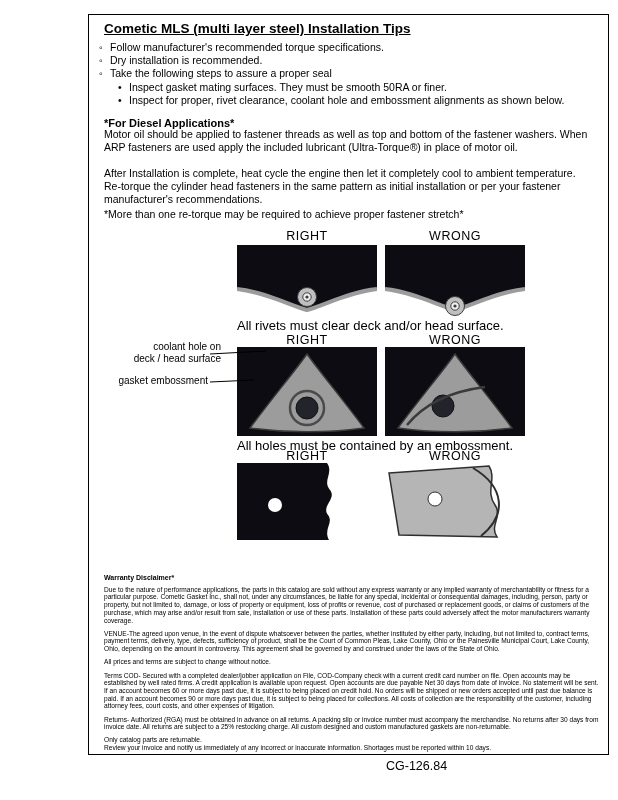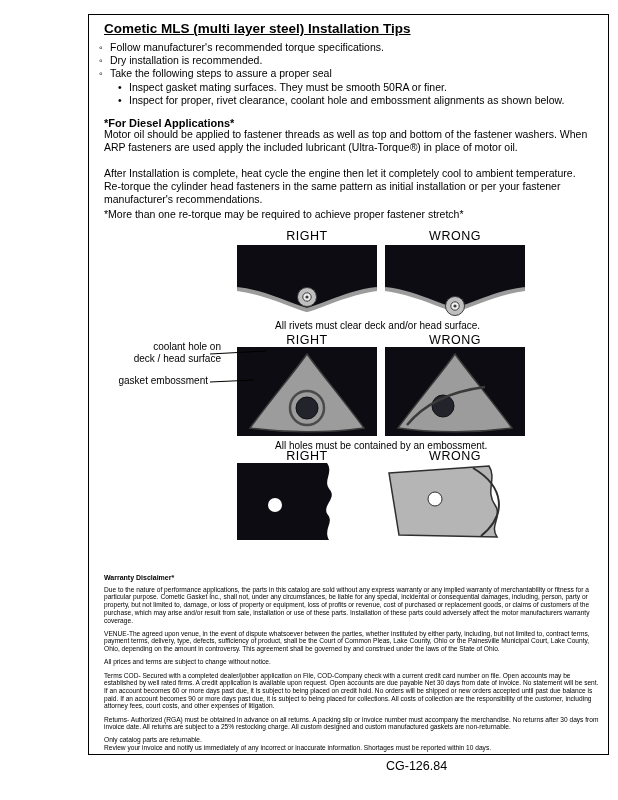--- a/index.html
+++ b/index.html
@@ -18,21 +18,21 @@
   .b::before { content:"◦"; position:absolute; left:0; top:0; }
   .b.sub { margin-left:19px; }
   .b.sub::before { content:"•"; }
   .h-diesel { left:104px; top:117px; font-size:11px; font-weight:bold; }
   .para { font-size:10.5px; line-height:13.2px; }
   .p1 { left:104px; top:128px; width:492px; }
   .p2 { left:104px; top:167px; width:480px; }
   .note { left:104px; top:208px; font-size:10.5px; }
   .fig-label { width:140px; text-align:center; font-size:12.5px; letter-spacing:0.5px; }
   .lcol { left:237px; } .rcol { left:385px; }
-  .cap { font-size:10px; line-height:13px;margin-left:38px; }
+  .cap { font-size:13px; line-height:13px; }
   .callout { font-size:10px; line-height:11.5px; text-align:right; }
   .co1 { left:131px; top:341px; width:90px; }
   .co2 { left:100px; top:375px; width:108px; }
   .disc { left:104px; top:574px; width:498px; font-size:6.6px; line-height:7.7px; }
   .disc h2 { font-size:7px; font-weight:bold; margin:0 0 4px; }
   .disc p { margin:0 0 5.5px; }
   .disc p.tight { margin-bottom:0; }
   .footer { left:386px; top:759px; font-size:12.5px; }
   svg { display:block; }
 </style>

